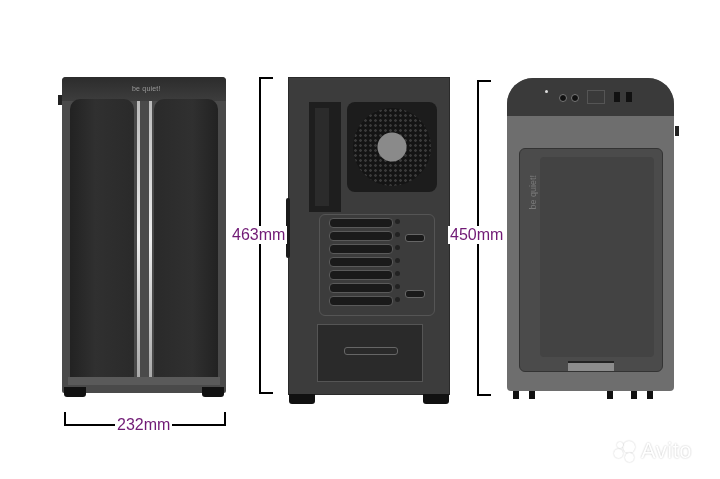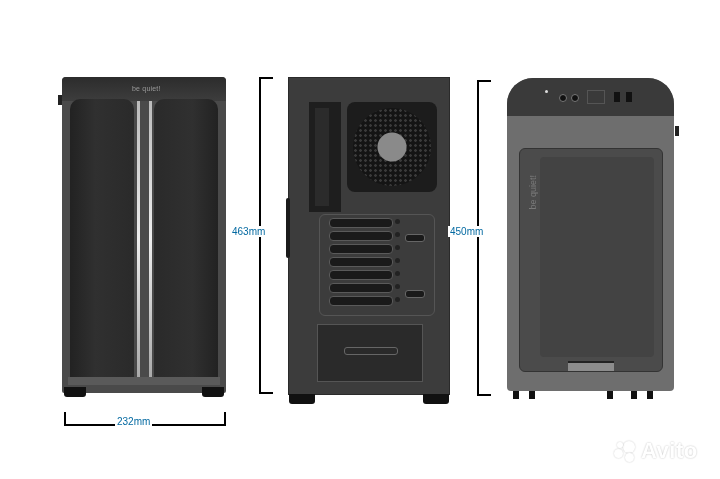--- a/index.html
+++ b/index.html
@@ -41,27 +41,27 @@
   .io-dot { width:6px; height:6px; background:#111; border-radius:50%; border:1px solid #777; }
   .io-port { width:6px; height:10px; background:#111; }
   .side-panel { left:12px; top:70px; width:142px; height:222px; background:#4b4b4b; border:1px solid #333; border-radius:6px; }
   .side-panel-inner { left:20px; top:8px; width:114px; height:200px; background:#434343; border-radius:4px; }
   .side-logo { left:8px; top:26px; font-size:9px; color:#7a7a7a; writing-mode:vertical-rl; transform:rotate(180deg); }
   .side-handle { left:48px; top:212px; width:46px; height:8px; background:#8c8c8c; border-top:2px solid #222; }
   .side-foot { width:6px; height:8px; background:#111; }
 
   
   .line { background:#000; }
-  .dim-label { font-size:10px; color:#0369a1; background:#fff; padding:0 2px; }
+  .dim-label { font-size:16px; color:#701a75; background:#fff; padding:0 2px; }
 
   
   .watermark { left:614px; top:438px; display:flex; align-items:center; gap:3px; opacity:0.9; }
   .wm-dots { position:relative; width:24px; height:22px; }
   .wm-dot { position:absolute; background:#fff; border-radius:50%; box-shadow:0 0 2px rgba(0,0,0,0.25); }
-  .wm-text { font-size:22px; font-weight:bold; color:#fff; text-shadow:0 0 2px rgba(0,0,0,0.3); letter-spacing:0.5px; }
+  .wm-text { font-size:22px; font-weight:normal; color:#fff; text-shadow:0 0 2px rgba(0,0,0,0.3); letter-spacing:0.5px; }
 </style>
 </head>
 <body>
 
 <div class="abs front">
   <div class="abs front-side-btn"></div>
   <div class="abs front-top">
     <span class="abs front-logo">be quiet!</span>
   </div>
   <div class="abs front-panel-l"></div>

